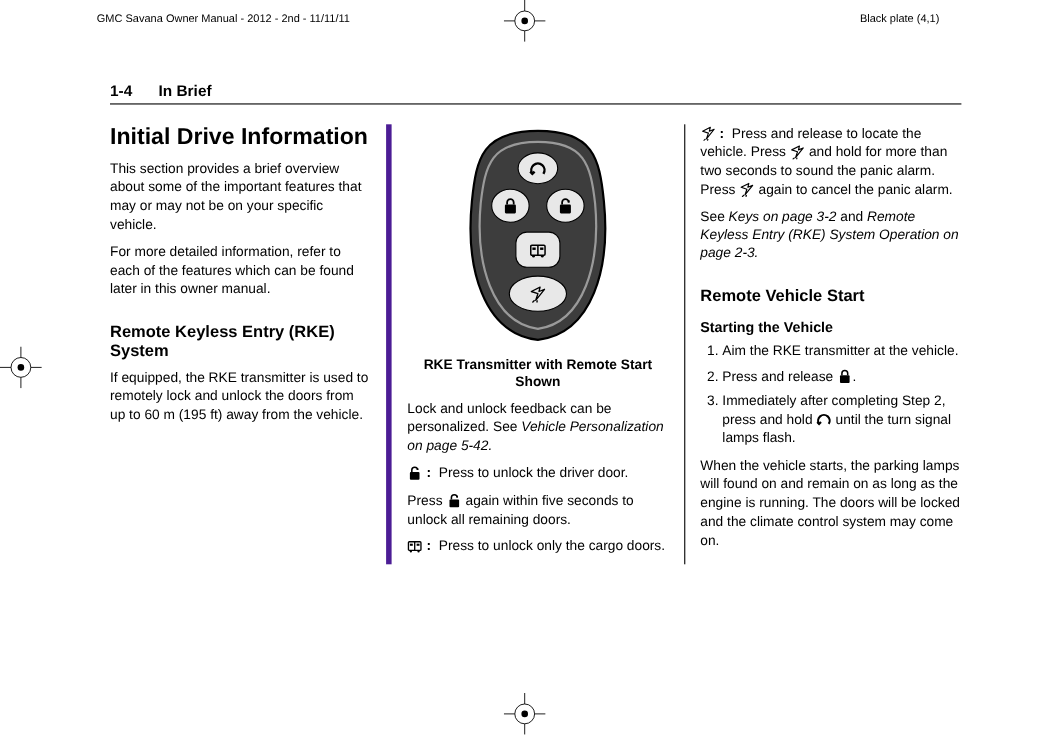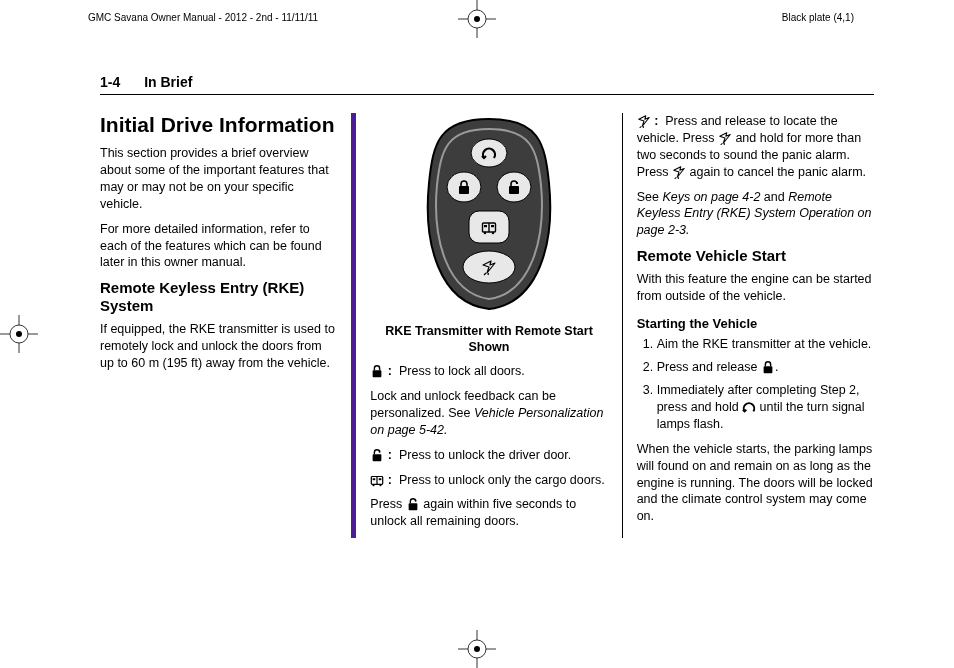--- a/index.html
+++ b/index.html
@@ -55,21 +55,21 @@
     flex: 1 1 0;
     font-size: 12.5px;
     line-height: 1.35;
     padding: 0 14px;
   }
   .col:first-child { padding-left: 0; border-right: 5px solid #4c1d95; }
   .col:nth-child(2){ border-right: 1px solid #000; }
   .col:last-child  { padding-right: 0; }
 
   h1 { font-size: 21px; margin: 0 0 8px 0; font-weight: bold; line-height:1.15;}
-  h2 { font-size: 15px; margin: 8px 0 6px 0; font-weight: bold; line-height:1.2;}
+  h2 { font-size: 15px; margin: 22px 0 6px 0; font-weight: bold; line-height:1.2;}
   h3 { font-size: 13px; margin: 10px 0 4px 0; font-weight: bold; }
   p  { margin: 0 0 8px 0; }
   .caption { text-align:center; font-weight:bold; font-size:12.5px; margin: 6px 0 8px 0; line-height:1.25;}
   .italic { font-style: italic; }
 
   ol.steps { margin: 0 0 8px 0; padding-left: 20px; }
   ol.steps li { margin-bottom: 6px; }
 
   .glyph {
     display:inline-block;
@@ -187,66 +187,59 @@
             </g>
           <ellipse cx="80" cy="154" rx="26" ry="16" fill="#e8e8e8" stroke="#000"></ellipse>
           <g transform="translate(72,146)">
               <use href="#ico-panic"></use>
             </g>
         </svg>
       </div>
       <div class="caption">RKE Transmitter with Remote Start Shown</div>
 
       <p>
-        <span class="glyph"><svg viewBox="0 0 16 16">
-              <use href="#ico-lock"></use>
-            </svg></span>
-        <b>:</b>&nbsp;&nbsp;<span>Press to lock all doors.</span>
-      </p>
-      <p>
         <span>Lock and unlock feedback can be personalized. See </span><span class="italic">Vehicle Personalization on page 5-42.</span>
       </p>
 
       <p>
         <span class="glyph"><svg viewBox="0 0 16 16">
               <use href="#ico-unlock"></use>
             </svg></span>
         <b>:</b>&nbsp;&nbsp;<span>Press to unlock the driver door.</span>
       </p>
       <p>
+        <span>Press </span><span class="glyph"><svg viewBox="0 0 16 16">
+              <use href="#ico-unlock"></use>
+            </svg></span><span> again within five seconds to unlock all remaining doors.</span>
+      </p>
+
+      <p>
         <span class="glyph"><svg viewBox="0 0 16 16">
               <use href="#ico-cargo"></use>
             </svg></span>
         <b>:</b>&nbsp;&nbsp;<span>Press to unlock only the cargo doors.</span>
       </p>
-
-      <p>
-        <span>Press </span><span class="glyph"><svg viewBox="0 0 16 16">
-              <use href="#ico-unlock"></use>
-            </svg></span><span> again within five seconds to unlock all remaining doors.</span>
-      </p>
     </div>
 
     <div class="col">
       <p>
         <span class="glyph"><svg viewBox="0 0 16 16">
               <use href="#ico-panic"></use>
             </svg></span>
         <b>:</b>&nbsp;&nbsp;<span>Press and release to locate the vehicle. Press </span><span class="glyph"><svg viewBox="0 0 16 16">
               <use href="#ico-panic"></use>
             </svg></span><span> and hold for more than two seconds to sound the panic alarm. Press </span><span class="glyph"><svg viewBox="0 0 16 16">
               <use href="#ico-panic"></use>
             </svg></span><span> again to cancel the panic alarm.</span>
       </p>
       <p>
-        <span>See </span><span class="italic">Keys on page 4-2</span><span> and </span><span class="italic">Remote Keyless Entry (RKE) System Operation on page 2-3.</span>
+        <span>See </span><span class="italic">Keys on page 3-2</span><span> and </span><span class="italic">Remote Keyless Entry (RKE) System Operation on page 2-3.</span>
       </p>
 
       <h2>Remote Vehicle Start</h2>
-      <p>With this feature the engine can be started from outside of the vehicle.</p>
 
       <h3>Starting the Vehicle</h3>
       <ol class="steps">
         <li>Aim the RKE transmitter at the vehicle.</li>
         <li>
           <span>Press and release </span><span class="glyph"><svg viewBox="0 0 16 16">
                 <use href="#ico-lock"></use>
               </svg></span><span>.</span>
         </li>
         <li>

